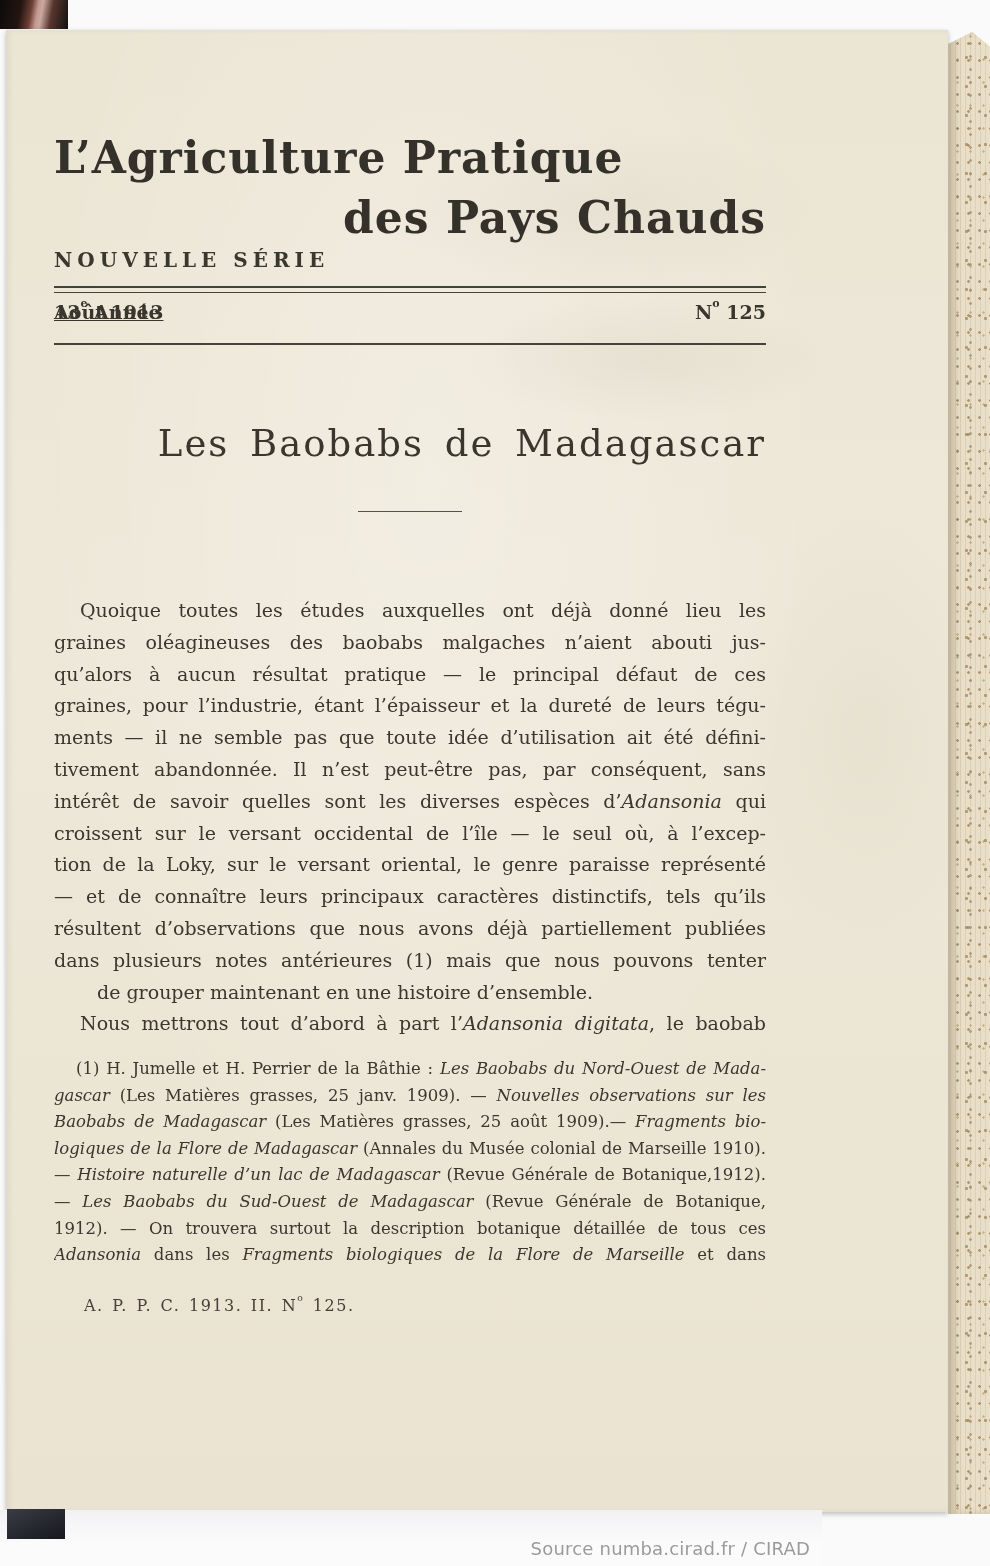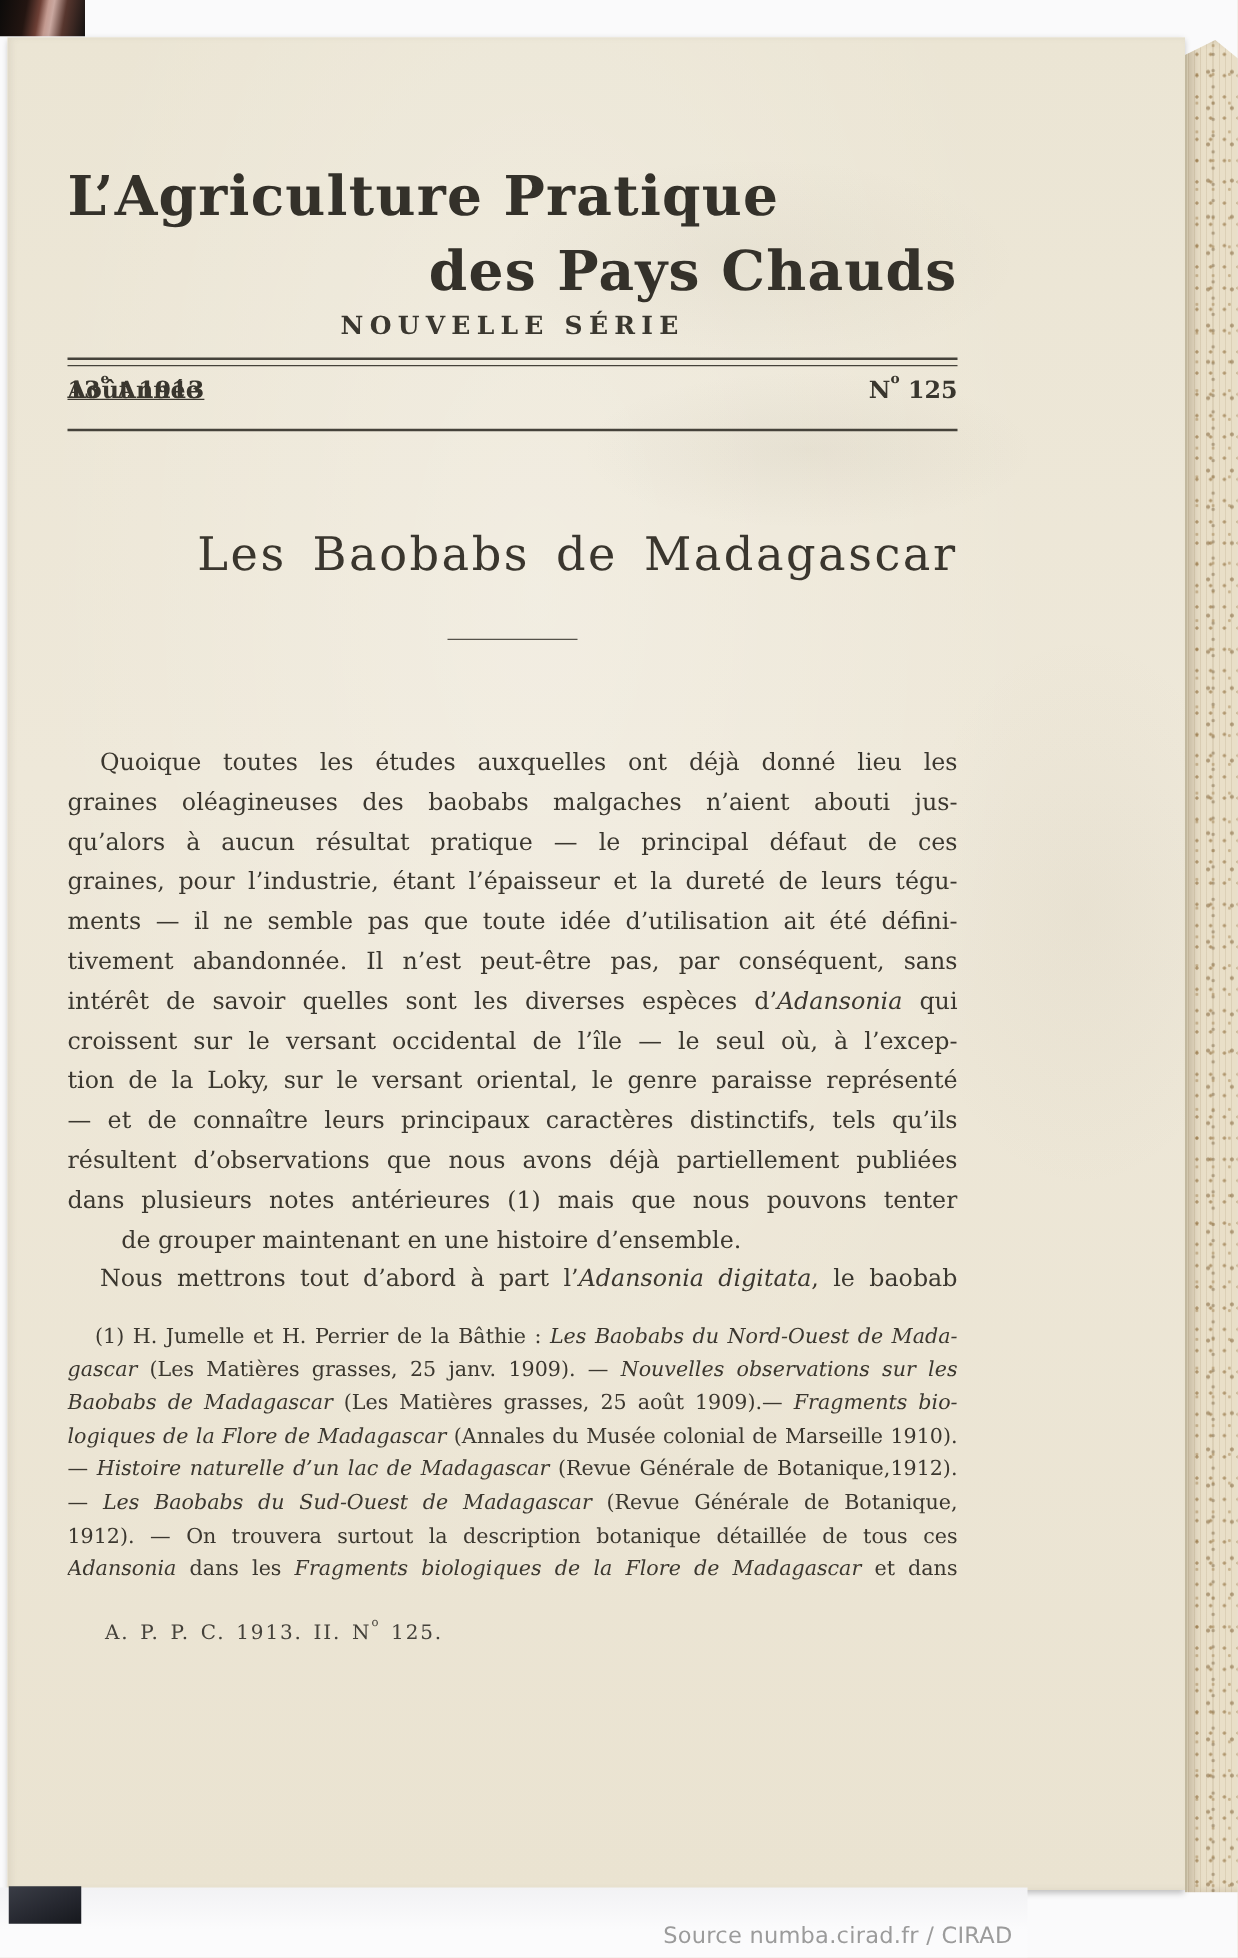--- a/index.html
+++ b/index.html
@@ -58,21 +58,21 @@
       radial-gradient(ellipse 260px 90px at 640px 330px,rgba(120,110,88,.07),rgba(0,0,0,0) 70%),
       radial-gradient(ellipse 300px 120px at 600px 180px,rgba(120,110,88,.06),rgba(0,0,0,0) 70%),
       radial-gradient(ellipse 200px 320px at 860px 700px,rgba(130,115,90,.05),rgba(0,0,0,0) 70%);
   }
   .content{position:absolute;left:48px;top:0;width:712px;}
   
   .mast-line1{position:absolute;left:0;top:102px;font-size:44px;font-weight:bold;
     letter-spacing:1px;color:#34312a;white-space:nowrap;}
   .mast-line2{position:absolute;left:0;top:162px;width:100%;text-align:right;
     font-size:44px;font-weight:bold;letter-spacing:1px;color:#34312a;white-space:nowrap;}
-  .mast-series{position:absolute;left:0;top:218px;width:100%;text-align:center;
+  .mast-series{position:absolute;left:0;top:218px;width:100%;text-align:left;
     font-size:20px;font-weight:bold;letter-spacing:5px;color:#3a372f;}
   .rule-double{position:absolute;left:0;top:256px;width:100%;height:4px;
     border-top:2px solid var(--rule,#45423a);border-bottom:1px solid var(--rule,#45423a);}
   .mast-info{position:absolute;left:0;top:271px;width:100%;display:flex;
     justify-content:space-between;align-items:baseline;font-size:19px;font-weight:bold;color:#39362e;}
   .mast-info .center{position:absolute;left:0;width:100%;text-align:left;text-decoration:underline;}
   .rule-single{position:absolute;left:0;top:313px;width:100%;border-top:2px solid var(--rule,#45423a);}
   
   .art-title{position:absolute;left:0;top:392px;width:100%;text-align:right;
     font-size:37px;letter-spacing:2px;word-spacing:7px;color:#3a362e;white-space:nowrap;}
@@ -129,21 +129,21 @@
       </div>
 
     <div class="footnote">
         <div class="tline tindent"><span>(1) H. Jumelle et H. Perrier de la Bâthie : </span><i>Les Baobabs du Nord-Ouest de Mada-</i></div>
         <div class="tline"><i>gascar</i><span> (Les Matières grasses, 25 janv. 1909). — </span><i>Nouvelles observations sur les</i></div>
         <div class="tline"><i>Baobabs de Madagascar</i><span> (Les Matières grasses, 25 août 1909).— </span><i>Fragments bio-</i></div>
         <div class="tline"><i>logiques de la Flore de Madagascar</i><span> (Annales du Musée colonial de Marseille 1910).</span></div>
         <div class="tline"><span>— </span><i>Histoire naturelle d’un lac de Madagascar</i><span> (Revue Générale de Botanique,1912).</span></div>
         <div class="tline"><span>— </span><i>Les Baobabs du Sud-Ouest de Madagascar</i><span> (Revue Générale de Botanique,</span></div>
         <div class="tline"><span>1912). — On trouvera surtout la description botanique détaillée de tous ces</span></div>
-        <div class="tline"><i>Adansonia</i><span> dans les </span><i>Fragments biologiques de la Flore de Madagascar</i><span> et dans</span></div>
+        <div class="tline"><i>Adansonia</i><span> dans les </span><i>Fragments biologiques de la Flore de Marseille</i><span> et dans</span></div>
       </div>
 
     <div class="ref-line"><span>A. P. P. C. 1913. II. N</span><sup>o</sup><span> 125.</span></div>
   </div>
 </div>
 
 <div class="page-edge"></div>
 
 <div class="credit-bar">
   <div class="credit-text">Source numba.cirad.fr / CIRAD</div>

